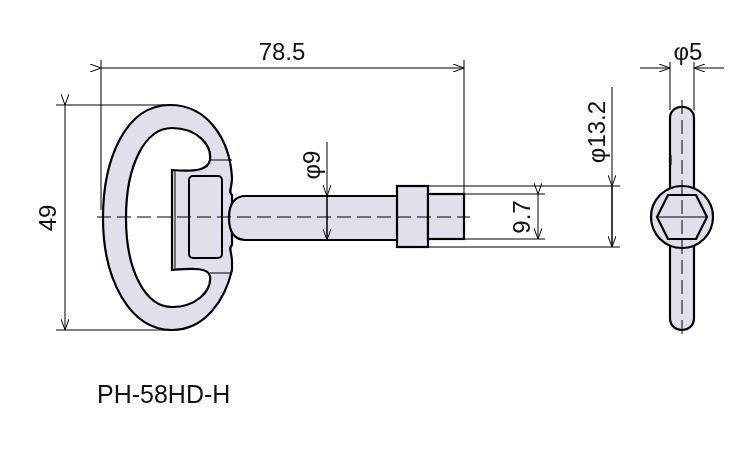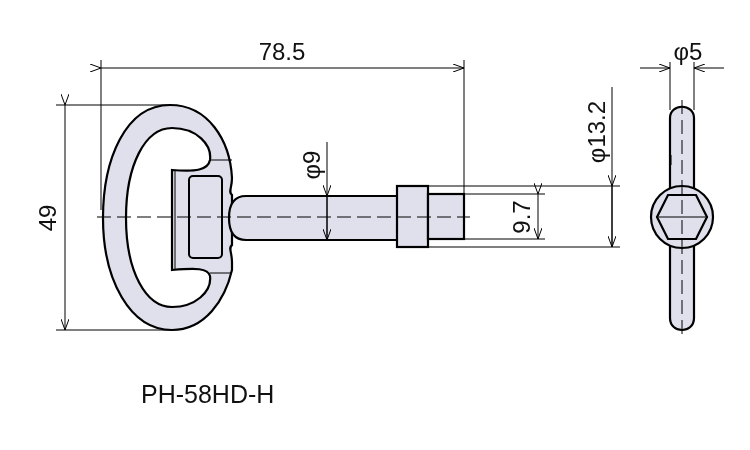--- a/index.html
+++ b/index.html
@@ -1,19 +1,19 @@
 <!DOCTYPE html>
 <html><head>
 <meta charset="utf-8">
 <style>
   html, body { margin: 0; padding: 0; background: #ffffff; }
   body { width: 750px; height: 450px; overflow: hidden; position: relative; font-family: "Liberation Sans", sans-serif; }
   svg { position: absolute; left: 0; top: 0; }
   .dim-text { font-family: "Liberation Sans", sans-serif; font-size: 24px; fill: #111; }
-  .label { position: absolute; left: 97px; top: 380px; font-size: 25px; color: #111; font-family: "Liberation Sans", sans-serif; margin-left: 44px; }
+  .label { position: absolute; left: 97px; top: 380px; font-size: 25px; color: #111; font-family: "Liberation Sans", sans-serif; }
   .part { fill: #dfe0ec; stroke: #000; stroke-width: 2.2; }
   .thin { stroke: #000; stroke-width: 1; fill: none; }
   .center { stroke: #000; stroke-width: 1; stroke-dasharray: 14 6; fill: none; }
 </style>
 </head>
 <body>
 
 <svg width="750" height="450" viewBox="0 0 750 450">
   <defs>
     <marker id="arr" markerWidth="12" markerHeight="8" refX="11" refY="4" orient="auto" markerUnits="userSpaceOnUse">

